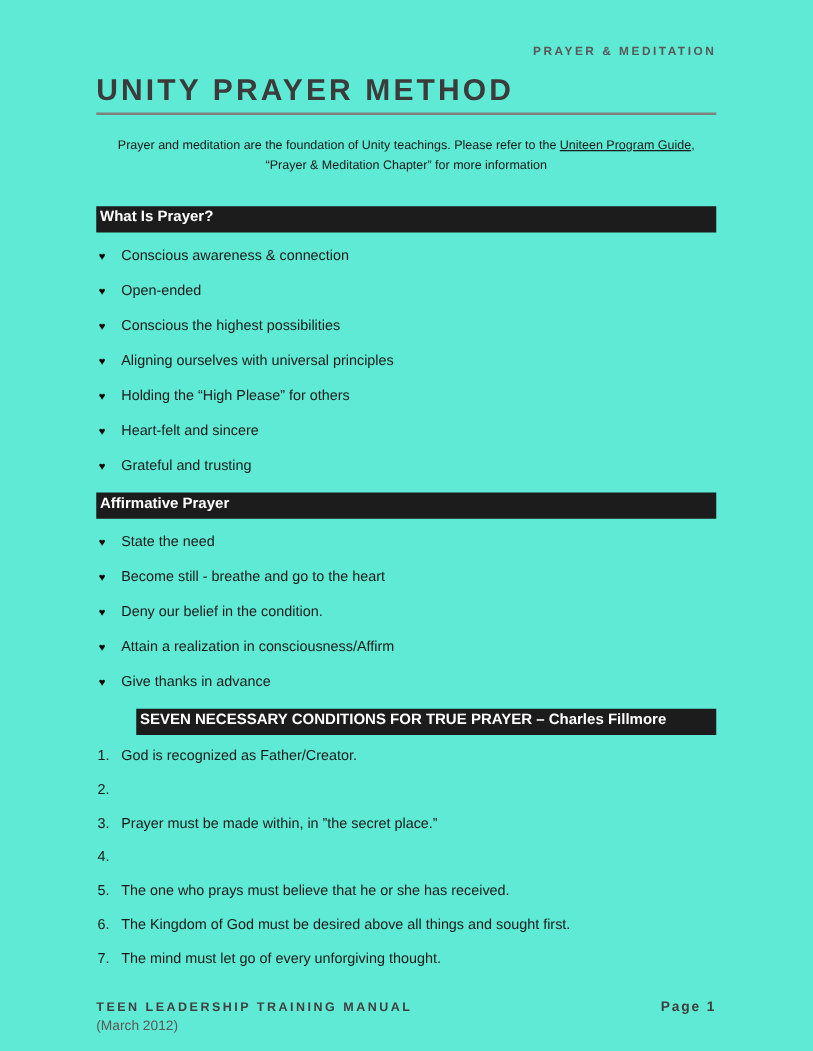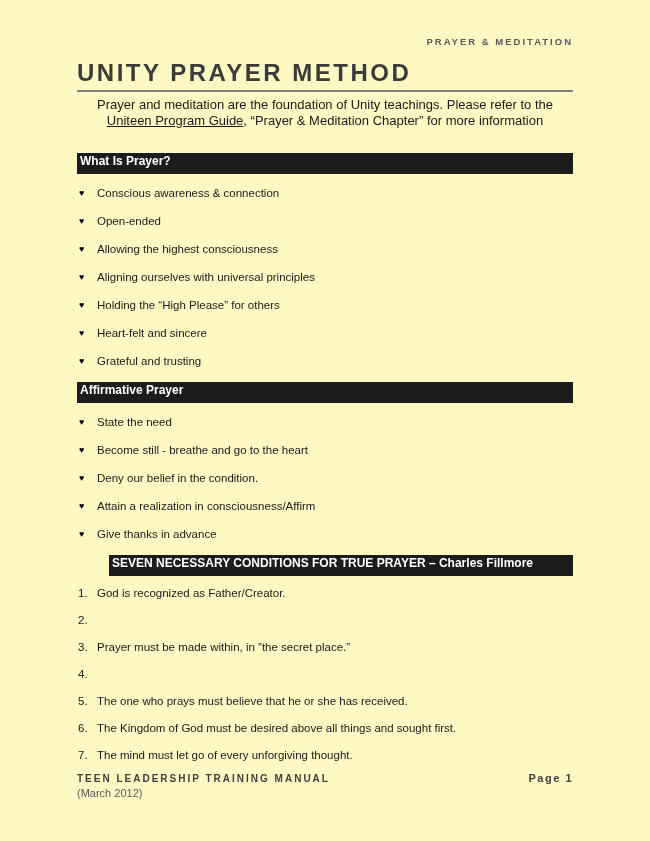--- a/index.html
+++ b/index.html
@@ -4,21 +4,21 @@
 <style>
   * { margin: 0; padding: 0; box-sizing: border-box; }
   html, body { background: #ffffff; }
   body {
     width: 650px; height: 841px;
     font-family: "Liberation Sans", sans-serif;
     color: #1f1f1f;
     position: relative;
     overflow: hidden;
   }
-  .page { position: relative; width: 650px; height: 841px; background: #fef9c3; }
+  .page { position: relative; width: 650px; height: 841px; background: #5eead4; }
   .content { margin: 0 77px; padding-top: 36px; }
 
   .doc-header {
     text-align: right;
     font-size: 9.5px; font-weight: bold;
     letter-spacing: 2px;
     color: #595959;
   }
 
   .title-wrap {
@@ -26,23 +26,23 @@
     border-bottom: 2px solid #808080;
     padding-bottom: 3px;
   }
   h1.page-title {
     font-size: 24px; font-weight: bold;
     letter-spacing: 2.5px;
     color: #3b3b3b;
   }
 
   .intro {
-    margin-top: 5px;
+    margin-top: 17px;
     text-align: center;
-    font-size: 13px;
+    font-size: 10px;
     line-height: 16px;
     color: #1a1a1a;
     padding: 0 16px;
   }
   .intro .link {
     color: #1a1a1a;
     text-decoration: underline;
     cursor: pointer;
   }
 
@@ -89,21 +89,21 @@
   .n-num {
     width: 19px;
     flex: 0 0 19px;
     color: #1a1a1a;
   }
   .n-text { color: #1a1a1a; }
 
   .footer {
     position: absolute;
     left: 77px; right: 77px;
-    top: 772px;
+    top: 800px;
   }
   .footer-row {
     display: flex;
     justify-content: space-between;
     align-items: baseline;
   }
   .footer-left {
     font-size: 10px; font-weight: bold;
     letter-spacing: 2px;
     color: #404040;
@@ -138,21 +138,21 @@
       <div class="b-item">
         <span class="b-icon">♥</span>
         <span class="b-text">Conscious awareness &amp; connection</span>
       </div>
       <div class="b-item">
         <span class="b-icon">♥</span>
         <span class="b-text">Open-ended</span>
       </div>
       <div class="b-item">
         <span class="b-icon">♥</span>
-        <span class="b-text">Allowing the highest consciousness</span>
+        <span class="b-text">Conscious the highest possibilities</span>
       </div>
       <div class="b-item">
         <span class="b-icon">♥</span>
         <span class="b-text">Aligning ourselves with universal principles</span>
       </div>
       <div class="b-item">
         <span class="b-icon">♥</span>
         <span class="b-text">Holding the “High Please” for others</span>
       </div>
       <div class="b-item">

